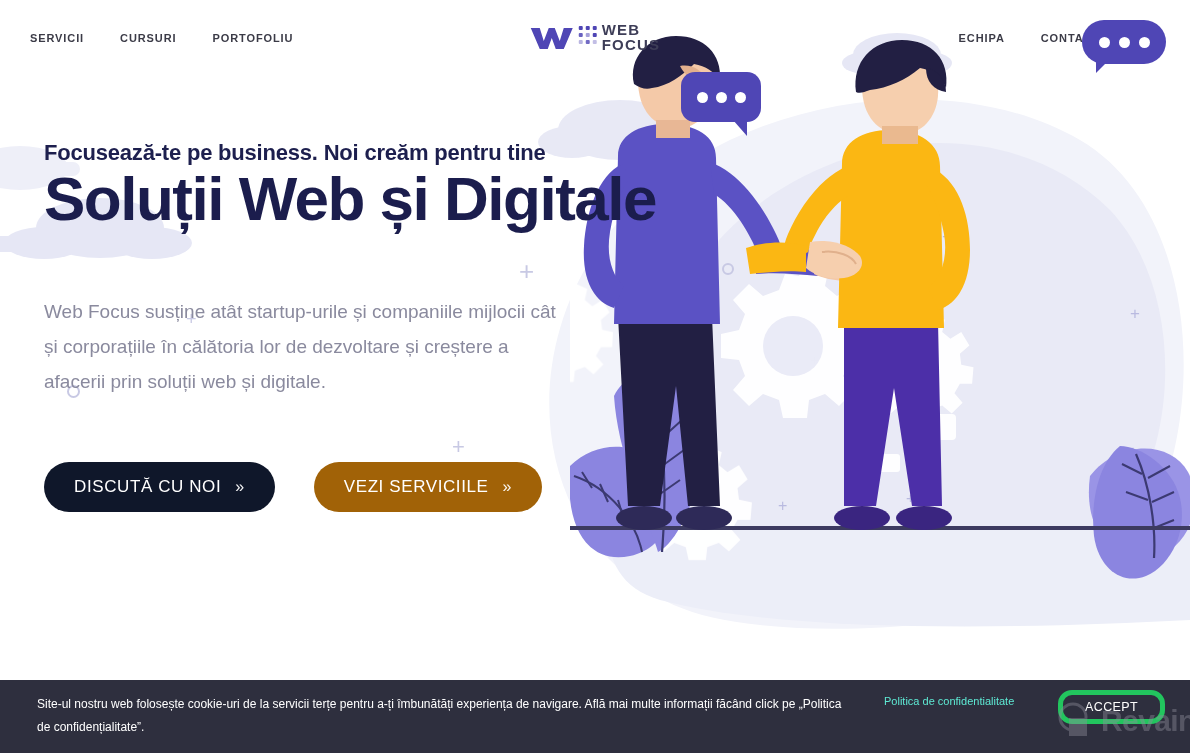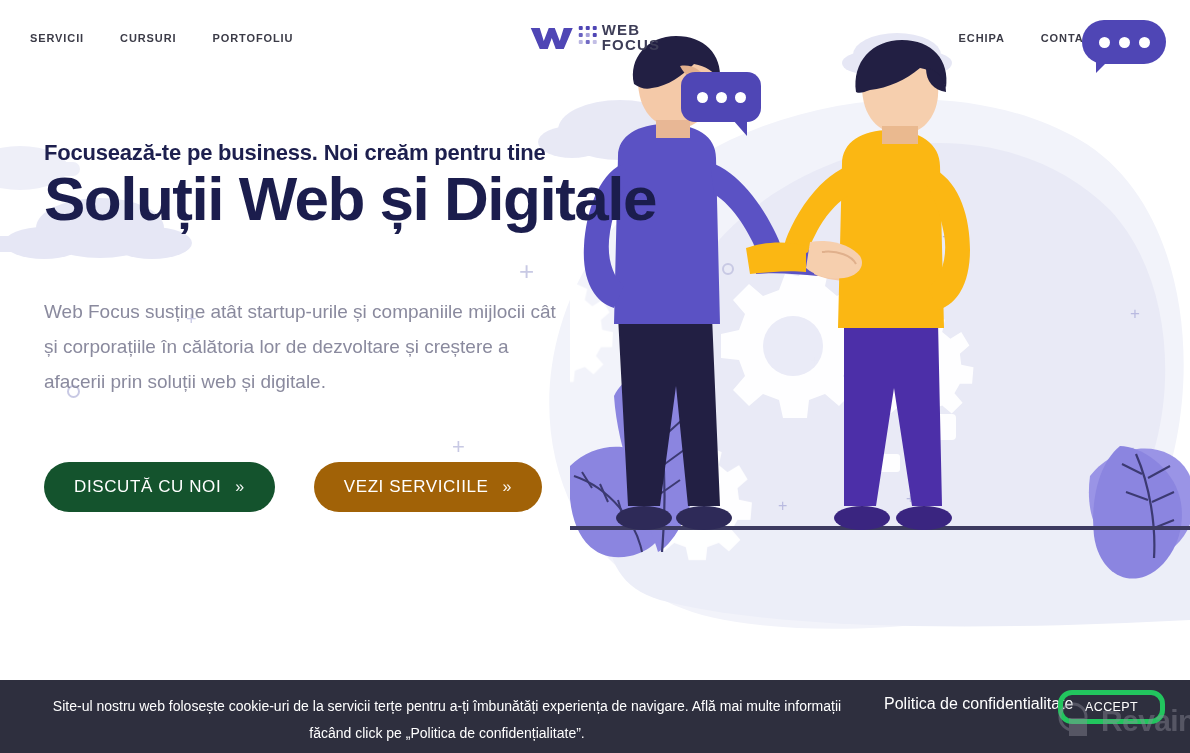--- a/index.html
+++ b/index.html
@@ -119,43 +119,43 @@
     position: absolute; left: 44px; top: 462px; z-index: 25;
     display: flex; gap: 39px; align-items: center;
   }
   .btn {
     display: inline-flex; align-items: center; gap: 14px;
     border: none; border-radius: 28px; cursor: pointer;
     font-size: 17px; letter-spacing: 0.6px; color: #ffffff;
     font-family: "Liberation Sans", sans-serif;
     padding: 15px 30px; height: 50px;
   }
-  .btn-primary { background: #14532d; }
+  .btn-primary { background: #0f172a; }
   .btn-secondary { background: #a16207; }
   .btn .chev { font-size: 16px; opacity: 0.95; }
 
   
   .illustration {
     position: absolute; right: 0; top: 36px;
     width: 620px; height: 610px; z-index: 10;
   }
 
   
   .cookie {
     position: absolute; left: 0; bottom: 0; width: 1190px; height: 73px;
     background: #2e2f3e; z-index: 60;
     display: flex; align-items: center;
   }
   .cookie-text {
     position: absolute; left: 37px; top: 13px; width: 820px;
-    font-size: 14px; color: #ffffff; line-height: 1.9; text-align: center;
+    font-size: 12px; color: #ffffff; line-height: 1.9;
   }
   .cookie-link {
     position: absolute; left: 884px; top: 15px;
-    font-size: 16px; color: #ffffff; text-decoration: none; cursor: pointer;
+    font-size: 11px; color: #5eead4; text-decoration: none; cursor: pointer;
     white-space: nowrap;
     text-align: center;
   }
   .cookie-accept {
     position: absolute; left: 1058px; top: 10px;
     padding: 5px 22px; border: 5px solid #22c55e; border-radius: 14px;
     background: transparent; color: #ffffff; font-size: 12.5px;
     letter-spacing: 0.4px; cursor: pointer; white-space: nowrap;
     font-family: "Liberation Sans", sans-serif;
   }

